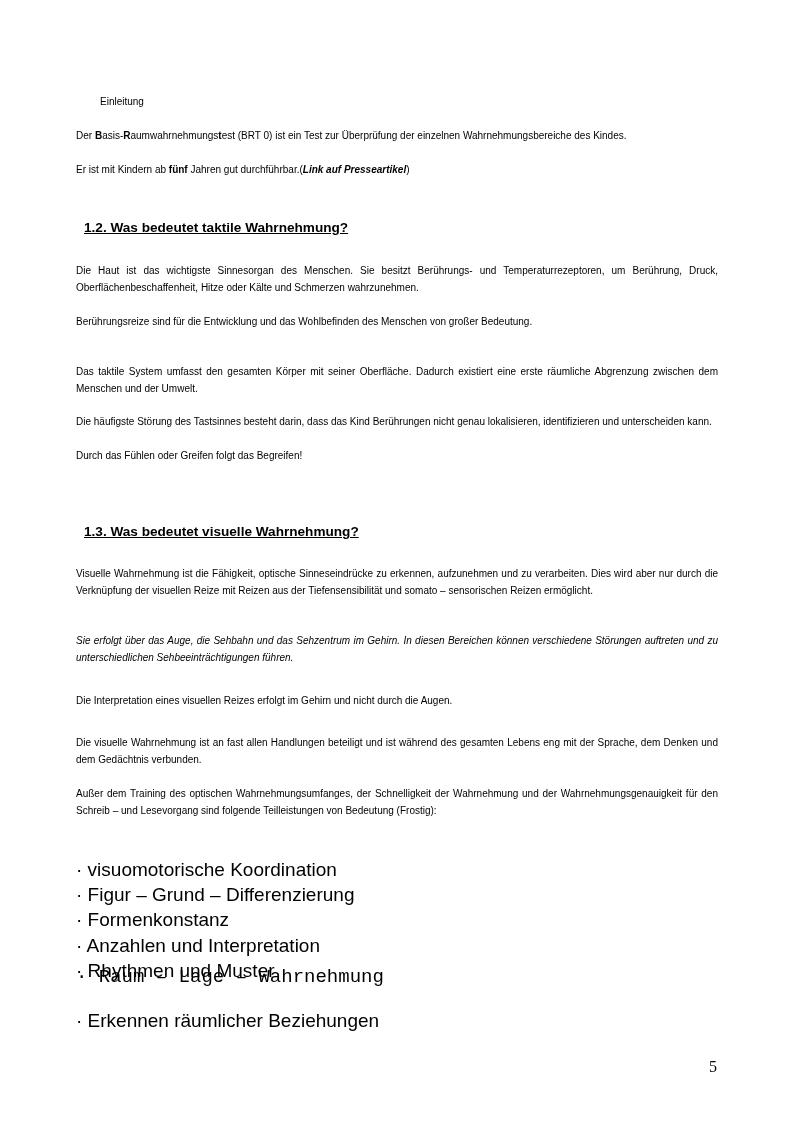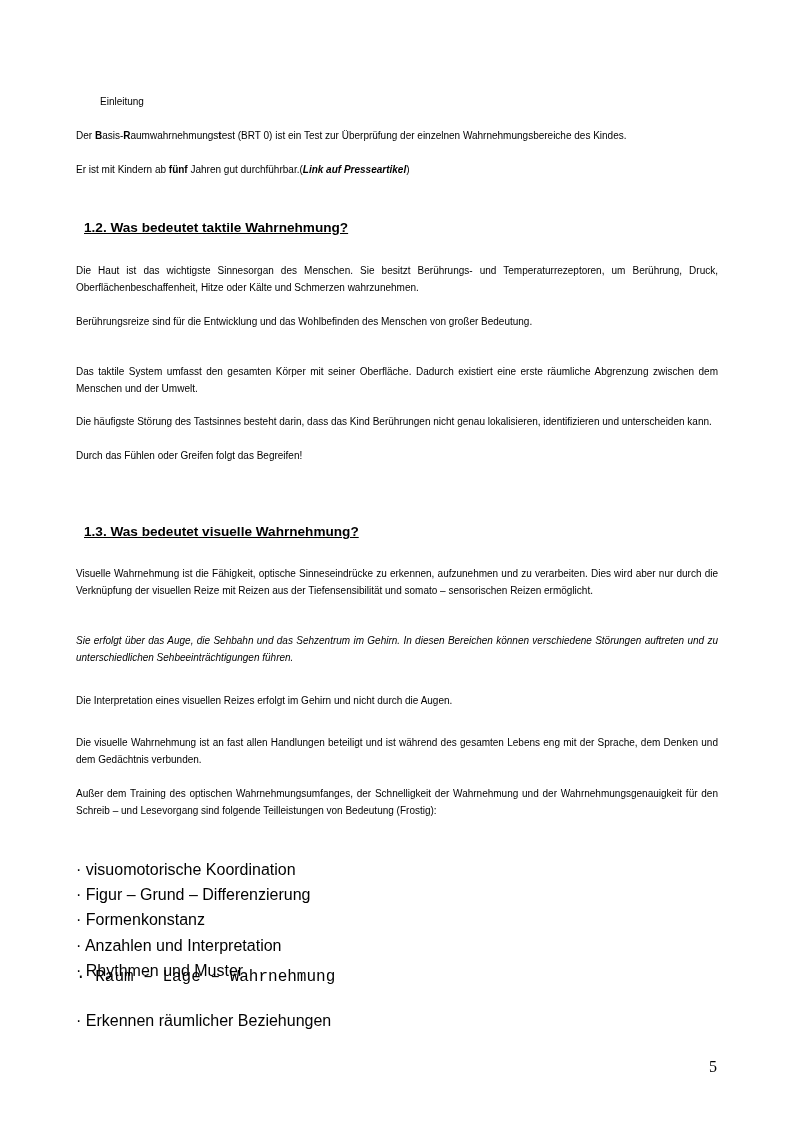--- a/index.html
+++ b/index.html
@@ -2,21 +2,21 @@
 <html><head>
 <meta charset="utf-8">
 <style>
   html, body { margin: 0; padding: 0; background: #ffffff; }
   body { width: 794px; height: 1123px; position: relative; overflow: hidden;
          font-family: "Liberation Sans", sans-serif; color: #000; }
   .page { position: absolute; left: 76px; top: 0; width: 642px; }
   .txt { font-size: 10px; line-height: 17px; text-align: justify; margin: 0; }
   .abs { position: absolute; left: 0; width: 642px; }
   .heading { font-weight: bold; text-decoration: underline; font-size: 13.6px; line-height: 17px; margin: 8px; }
-  .list-item { font-size: 16px; line-height: 17px; margin: 0; }
+  .list-item { font-size: 19px; line-height: 17px; margin: 0; }
   .pagenum { position: absolute; left: 709px; top: 1058px; font-family: "Liberation Serif", serif; font-size: 16px; }
   b.bi { font-weight: bold; font-style: italic; }
 </style>
 </head>
 <body>
 
 <div class="page">
 
   <p class="txt abs" style="top:93px; left:24px; width:300px;">Einleitung</p>
 

